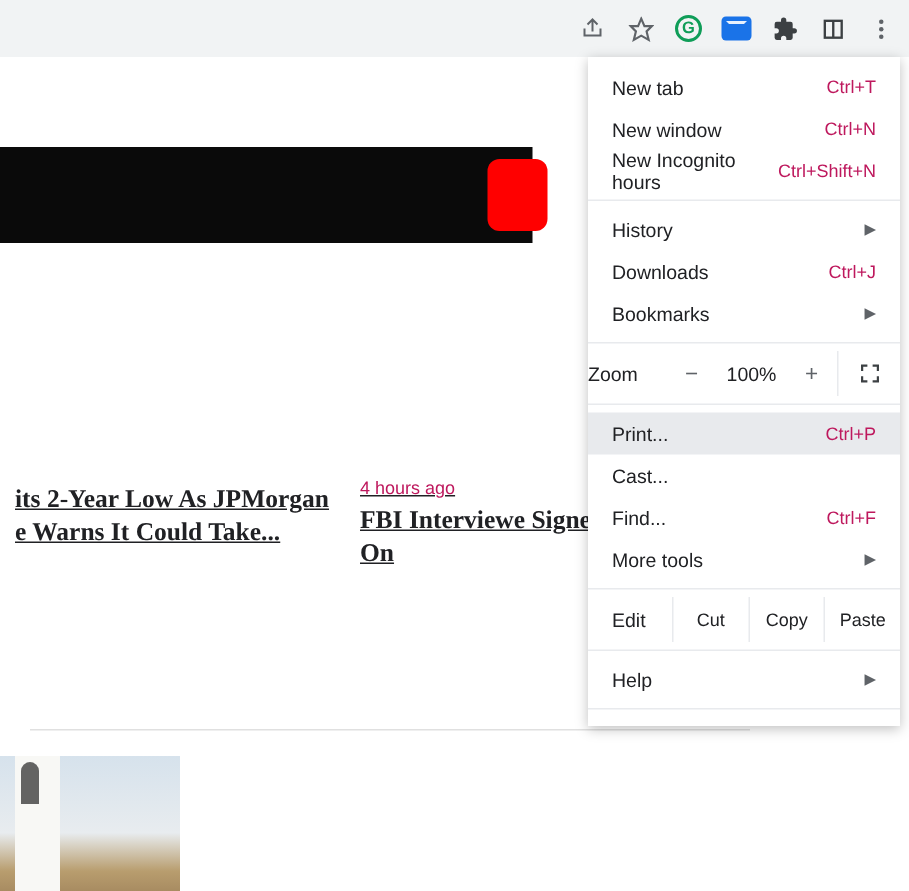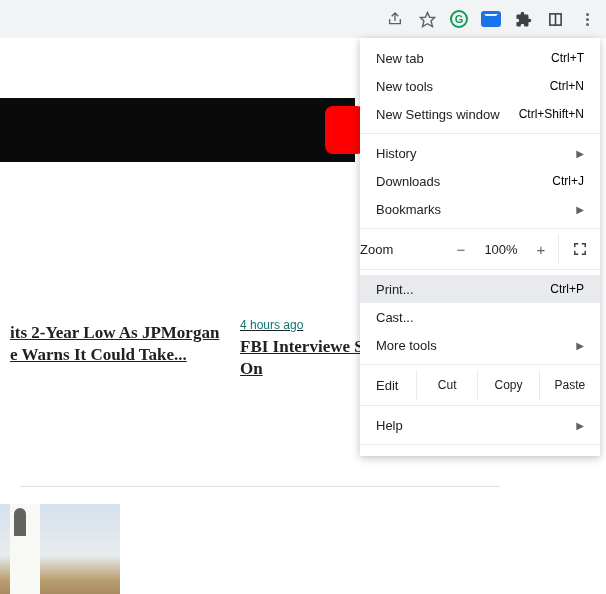--- a/index.html
+++ b/index.html
@@ -13,32 +13,32 @@
   .mail-icon::after { content:""; position:absolute; top:3px; left:3px; right:3px; height:6px; border-top:2px solid rgba(255,255,255,.9); border-left:2px solid transparent; border-right:2px solid transparent; }
   .kebab { width: 18px; height: 18px; display:flex; flex-direction:column; align-items:center; justify-content:center; gap:2px; }
   .kebab span { width:3px; height:3px; background:#5f6368; border-radius:50%; }
   
   
   .page-bg { position:absolute; top:38px; left:0; right:0; bottom:0; background:#fff; }
   .black-bar { position:absolute; top:60px; left:0; width:355px; height:64px; background:#0a0a0a; }
   .black-bar::after { content:""; position:absolute; right:-10px; top:8px; width:40px; height:48px; background:#ff0000; border-radius:8px; }
   .headlines { position:absolute; top:280px; left:0; right:0; display:flex; }
   .headline { padding: 0 10px; width: 230px; text-decoration: underline; }
-  .headline .ts { color:#0f766e; font-size:12px; margin-bottom:4px; }
+  .headline .ts { color:#be185d; font-size:12px; margin-bottom:4px; }
   .headline .title { font-family: Georgia, 'Times New Roman', serif; font-weight: bold; font-size: 17px; line-height: 1.3; }
   .hr-under { position:absolute; top:448px; left:20px; width:480px; height:1px; background:#e0e0e0; }
   .thumb { position:absolute; top:466px; left:0; width:120px; height:128px; background: linear-gradient(180deg, #d6e2ec 0%, #e8ecef 40%, #b89d6e 60%, #7a5a3d 100%); }
   .thumb::before { content:""; position:absolute; left:10px; top:0; width:30px; height:100px; background:#f8f8f5; }
   .thumb::after { content:""; position:absolute; left:14px; top:4px; width:12px; height:28px; background:rgba(0,0,0,.6); border-top-left-radius:6px; border-top-right-radius:6px; }
   
   
-  .menu { position:absolute; top:38px; right:6px; width:240px; background:#fff; box-shadow: 0 2px 8px rgba(0,0,0,.25); padding: 6px 0; z-index: 10; }
+  .menu { position:absolute; top:38px; right:6px; width:208px; background:#fff; box-shadow: 0 2px 8px rgba(0,0,0,.25); padding: 6px 0; z-index: 10; }
   .menu-item { display:flex; align-items:center; justify-content:space-between; height:28px; padding:0 16px; font-size:13px; cursor:default; }
   .menu-item.hovered { background:#e8eaed;text-align:center; }
-  .shortcut { color:#000000; font-size:12px; }
+  .shortcut { color:#be185d; font-size:12px; }
   .submenu-arrow { color:#5f6368; font-size:10px; }
   .sep { height:1px; background:#e8eaed; margin:5px 0; }
   .zoom-row { display:flex; align-items:center; height:30px; font-size:13px; }
   .zoom-label { flex:1; }
   .zoom-btn { width:34px; text-align:center; color:#5f6368; font-size:15px; }
   .zoom-val { width:46px; text-align:center; }
   .fs-btn { width:42px; text-align:center; border-left:1px solid #e8eaed; height:100%; display:flex;align-items:center;justify-content:center; }
   .edit-row { display:flex; align-items:center; height:30px; padding-left:16px; font-size:13px;justify-content:center; }
   .edit-cell { flex:1; text-align:center; border-left:1px solid #e8eaed; height:100%; display:flex;align-items:center;justify-content:center; font-size:12px; }
   .edit-label { width:40px; }
@@ -98,25 +98,25 @@
   <div class="hr-under"></div>
   <div class="thumb"></div>
 </div>
 
 <div class="menu">
   <div class="menu-item">
       <span>New tab</span>
       <span class="shortcut">Ctrl+T</span>
     </div>
   <div class="menu-item">
-      <span>New tools</span>
+      <span>New window</span>
       <span class="shortcut">Ctrl+N</span>
     </div>
   <div class="menu-item">
-      <span>New Settings window</span>
+      <span>New Incognito hours</span>
       <span class="shortcut">Ctrl+Shift+N</span>
     </div>
   <div class="sep"></div>
   <div class="menu-item">
       <span>History</span>
       <span class="submenu-arrow">▶</span>
     </div>
   <div class="menu-item">
       <span>Downloads</span>
       <span class="shortcut">Ctrl+J</span>
@@ -139,20 +139,24 @@
   </div>
   <div class="sep"></div>
   <div class="menu-item hovered">
       <span>Print...</span>
       <span class="shortcut">Ctrl+P</span>
     </div>
   <div class="menu-item">
       <span>Cast...</span>
     </div>
   <div class="menu-item">
+      <span>Find...</span>
+      <span class="shortcut">Ctrl+F</span>
+    </div>
+  <div class="menu-item">
       <span>More tools</span>
       <span class="submenu-arrow">▶</span>
     </div>
   <div class="sep"></div>
   <div class="edit-row">
     <span class="edit-label">Edit</span>
     <span class="edit-cell">Cut</span>
     <span class="edit-cell">Copy</span>
     <span class="edit-cell">Paste</span>
   </div>

